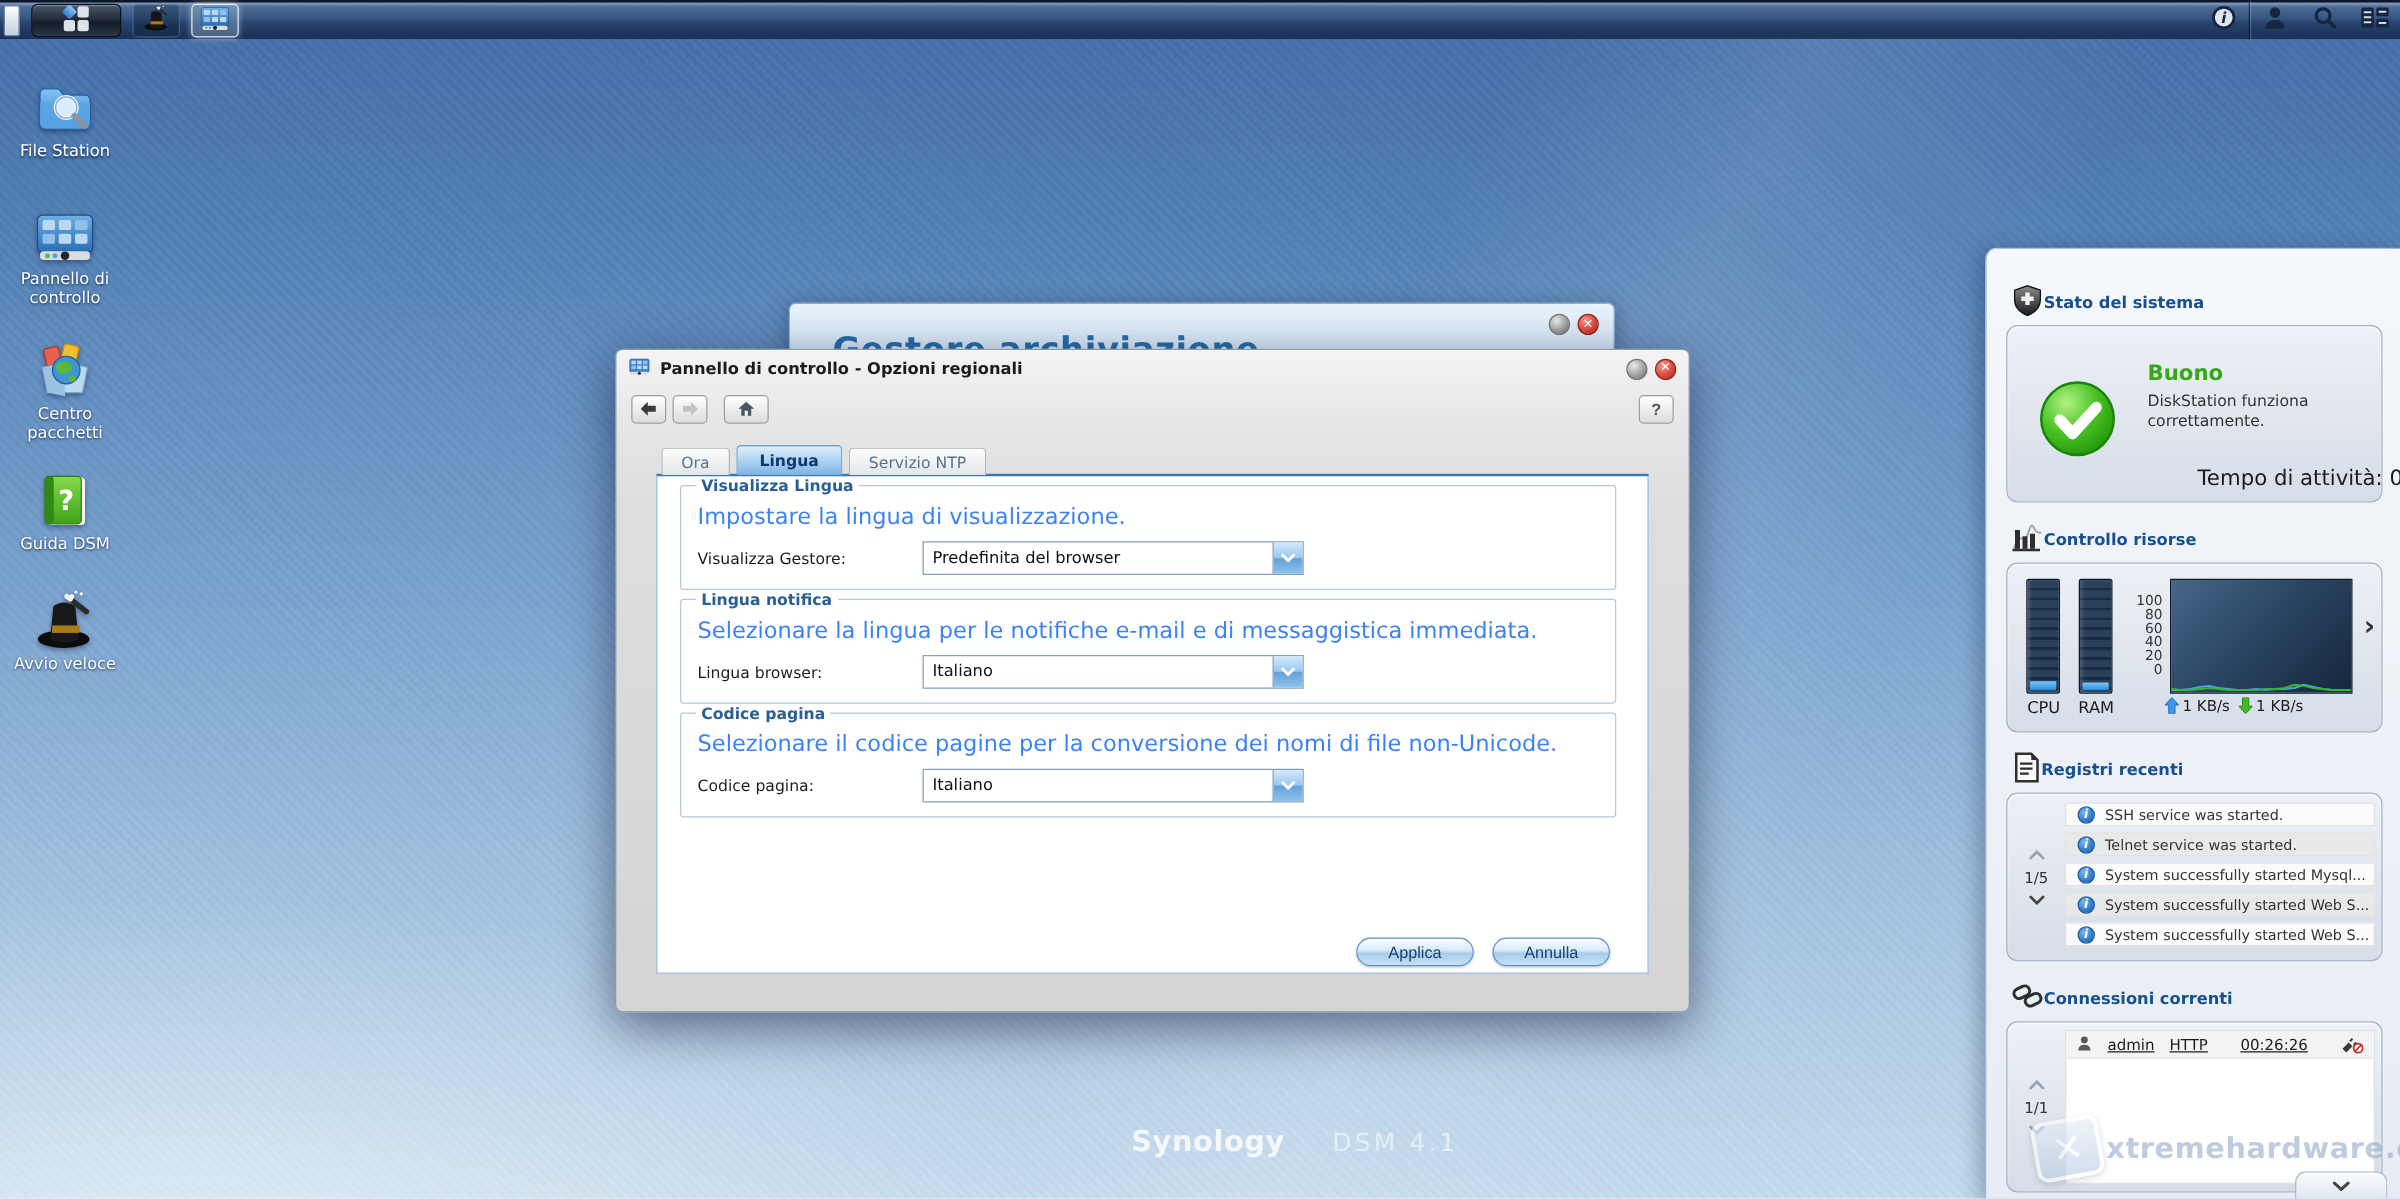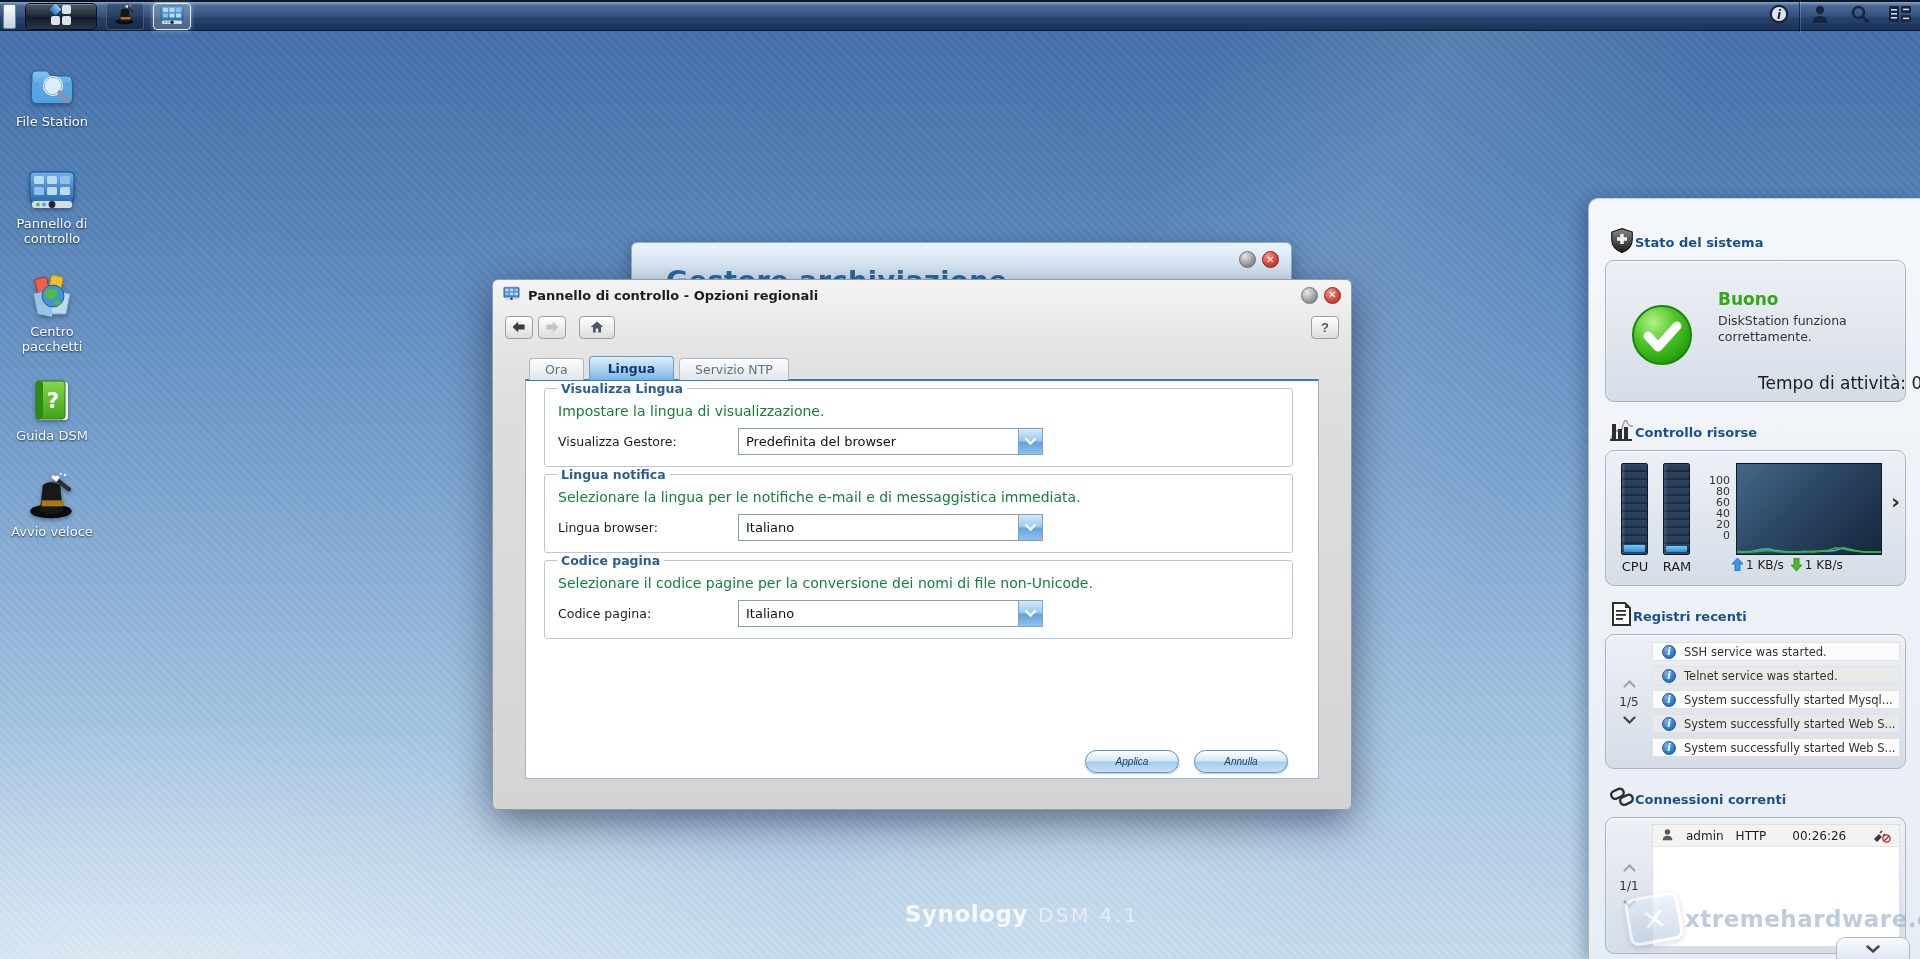--- a/index.html
+++ b/index.html
@@ -53,33 +53,33 @@
 .help-btn{margin-left:auto;font-size:13px;color:#555;font-weight:bold;}
 .tabs{position:absolute;left:36px;top:78px;display:flex;gap:5px;z-index:3;}
 .tab{height:22px;padding:0 15px;display:flex;align-items:center;font-size:12.5px;color:#5a7288;cursor:pointer;
  background:linear-gradient(180deg,#fdfdfd,#e2e6ea);border:1px solid #aeb9c4;border-bottom:none;border-radius:4px 4px 0 0;}
 .tab.active{background:linear-gradient(180deg,#ddeffc 0%,#a9d0f0 55%,#7cb4e4 100%);color:#0e3a6e;font-weight:bold;
  border-color:#6d9cc4;height:24px;margin-top:-2px;padding:0 18px;}
 .dlg-content{position:absolute;left:32px;right:32px;top:99px;bottom:30px;background:#fff;
  border:1px solid #9fb6d2;border-top:2px solid #3b79b4;z-index:2;}
 .dlg-content fieldset{border:1px solid #b9c7da;border-radius:3px;margin:0 25px 0 18px;padding:2px 10px 11px;}
 .dlg-content legend{font-size:12.5px;font-weight:bold;color:#2a5f93;padding:0 4px;margin-left:2px;}
-.fs-desc{font-size:14px;color:#15803d;margin:5px 0 9px 3px;}
+.fs-desc{font-size:18px;color:#3b82f6;margin:5px 0 9px 3px;}
 .fs-row{display:flex;align-items:center;margin-left:3px;}
 .fs-label{width:180px;font-size:12.5px;color:#1c1c1c;}
 .select{width:305px;height:27px;border:1px solid #86a0b8;background:#fff;display:flex;align-items:stretch;cursor:pointer;}
 .select .val{flex:1;padding:5px 7px 0;font-size:13px;color:#111;white-space:nowrap;overflow:hidden;}
 .select .arrow{width:24px;border-left:1px solid #86a0b8;display:flex;align-items:center;justify-content:center;
  background:linear-gradient(180deg,#d3e9fc 0%,#9ac8ef 48%,#64a2da 52%,#8fc2ec 100%);}
 .fs1{margin-top:26px;}.fs2{margin-top:22px;}.fs3{margin-top:18px;}
 .dlg-buttons{position:absolute;right:30px;bottom:5px;display:flex;gap:15px;}
 .pill-btn{min-width:94px;height:23px;border-radius:12px;border:1px solid #5a93c8;cursor:pointer;
  background:linear-gradient(180deg,#ffffff 0%,#d5e9f9 45%,#a7cdec 55%,#c6e0f5 100%);
- font-size:10px;color:#17406e;display:flex;align-items:center;justify-content:center;
- box-shadow:0 1px 2px rgba(0,20,60,.25);font-style:italic;}
+ font-size:13px;color:#17406e;display:flex;align-items:center;justify-content:center;
+ box-shadow:0 1px 2px rgba(0,20,60,.25);}
 
 .sidebar{position:absolute;right:0;top:198px;width:332px;bottom:0;z-index:20;
  background:linear-gradient(180deg,#f4f7fb,#e7edf4);border-left:1px solid #a9b6c6;border-top:1px solid #c3cedd;
  border-radius:10px 0 0 0;box-shadow:-5px 2px 16px rgba(0,20,50,.28);padding:16px 14px 0 16px;}
 .widget-header{display:flex;align-items:center;height:28px;margin:13px 0 4px 4px;}
 .wtitle{font-size:13px;font-weight:bold;color:#17508f;}
 .wbox{position:relative;background:linear-gradient(180deg,#edf0f6,#d6dde7);border:1px solid #a8b4c4;border-radius:9px;
  box-shadow:inset 0 1px 2px rgba(255,255,255,.85);}
 .mb{margin-bottom:16px;}
 
@@ -106,34 +106,34 @@
 .pager .pg-btn{cursor:pointer;display:flex;}
 .log-rows{position:absolute;left:46px;right:5px;top:7px;}
 .log-row{height:19px;margin-bottom:5px;display:flex;align-items:center;gap:8px;padding-left:9px;
  font-size:11.5px;color:#333;background:#fbfbfb;border:1px solid #e2e2e2;white-space:nowrap;overflow:hidden;}
 .log-row:nth-child(even){background:#e9e9e9;}
 .info-ic{flex:0 0 14px;width:14px;height:14px;border-radius:50%;color:#fff;font-size:10px;font-weight:bold;font-style:italic;
  display:flex;align-items:center;justify-content:center;
  background:radial-gradient(circle at 35% 30%,#7ab8ee,#2f7cc9 60%,#1d5fa8);border:1px solid #1b5a9e;}
 .conn-area{position:absolute;left:46px;right:5px;top:6px;bottom:6px;background:#fff;border:1px solid #e0e0e0;}
 .conn-row{height:22px;display:flex;align-items:center;gap:12px;padding:0 8px;background:#f3f3f3;
- border-bottom:1px solid #e4e4e4;font-size:12px;color:#1c1c1c;}
+ border-bottom:1px solid #e4e4e4;font-size:12px;color:#1c1c1c;text-decoration:underline;}
 .kill{margin-left:auto;cursor:pointer;display:flex;}
 
 .xtreme{position:absolute;left:38px;bottom:16px;display:flex;align-items:center;gap:4px;opacity:.6;pointer-events:none;z-index:5;}
 .x-logo{width:54px;height:48px;border-radius:9px;border:3px solid #fff;transform:rotate(-10deg);
  background:linear-gradient(180deg,#e2ecf6,#b9cce2);box-shadow:0 2px 6px rgba(0,0,50,.25);
  display:flex;align-items:center;justify-content:center;color:#fff;font-size:30px;font-weight:bold;}
 .x-text{font-size:23px;font-weight:bold;color:#93aac9;letter-spacing:.5px;}
 .collapse-tab{position:absolute;right:10px;bottom:0;width:74px;height:22px;cursor:pointer;
  background:linear-gradient(180deg,#fafcfe,#dfe7f0);border:1px solid #aebacb;border-bottom:none;
  border-radius:9px 9px 0 0;display:flex;align-items:center;justify-content:center;}
 .syno{position:absolute;left:905px;top:901px;display:flex;align-items:baseline;gap:10px;pointer-events:none;}
 .syno .brand{font-size:23px;font-weight:bold;color:rgba(255,255,255,.82);letter-spacing:.5px;}
-.syno .ver{font-size:20px;color:rgba(255,255,255,.55);letter-spacing:2.5px;}
+.syno .ver{font-size:20px;color:rgba(255,255,255,.55);letter-spacing:2.5px;margin-left:28px;}
 </style>
 </head>
 <body>
 
 <div class="desktop">
 
   <div class="taskbar">
     <div class="pilot-btn"></div>
     <button class="main-menu">
       <span>

